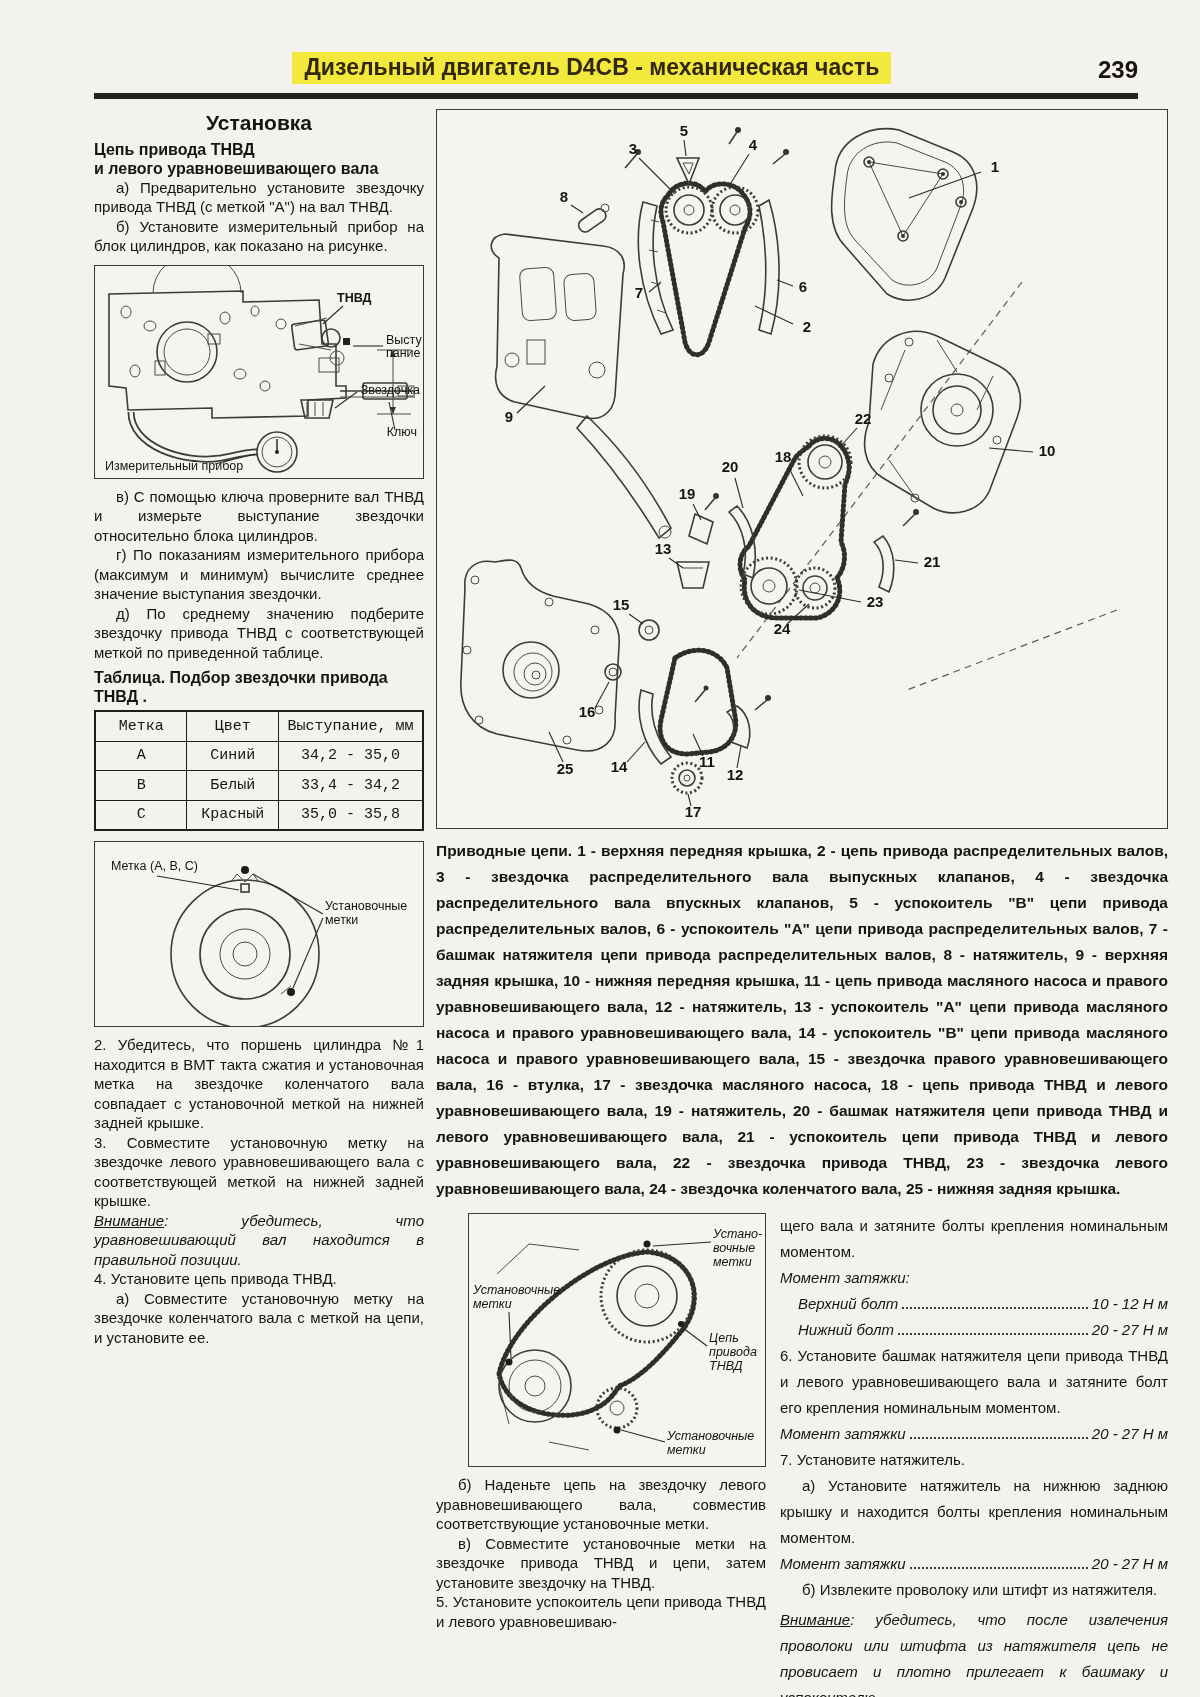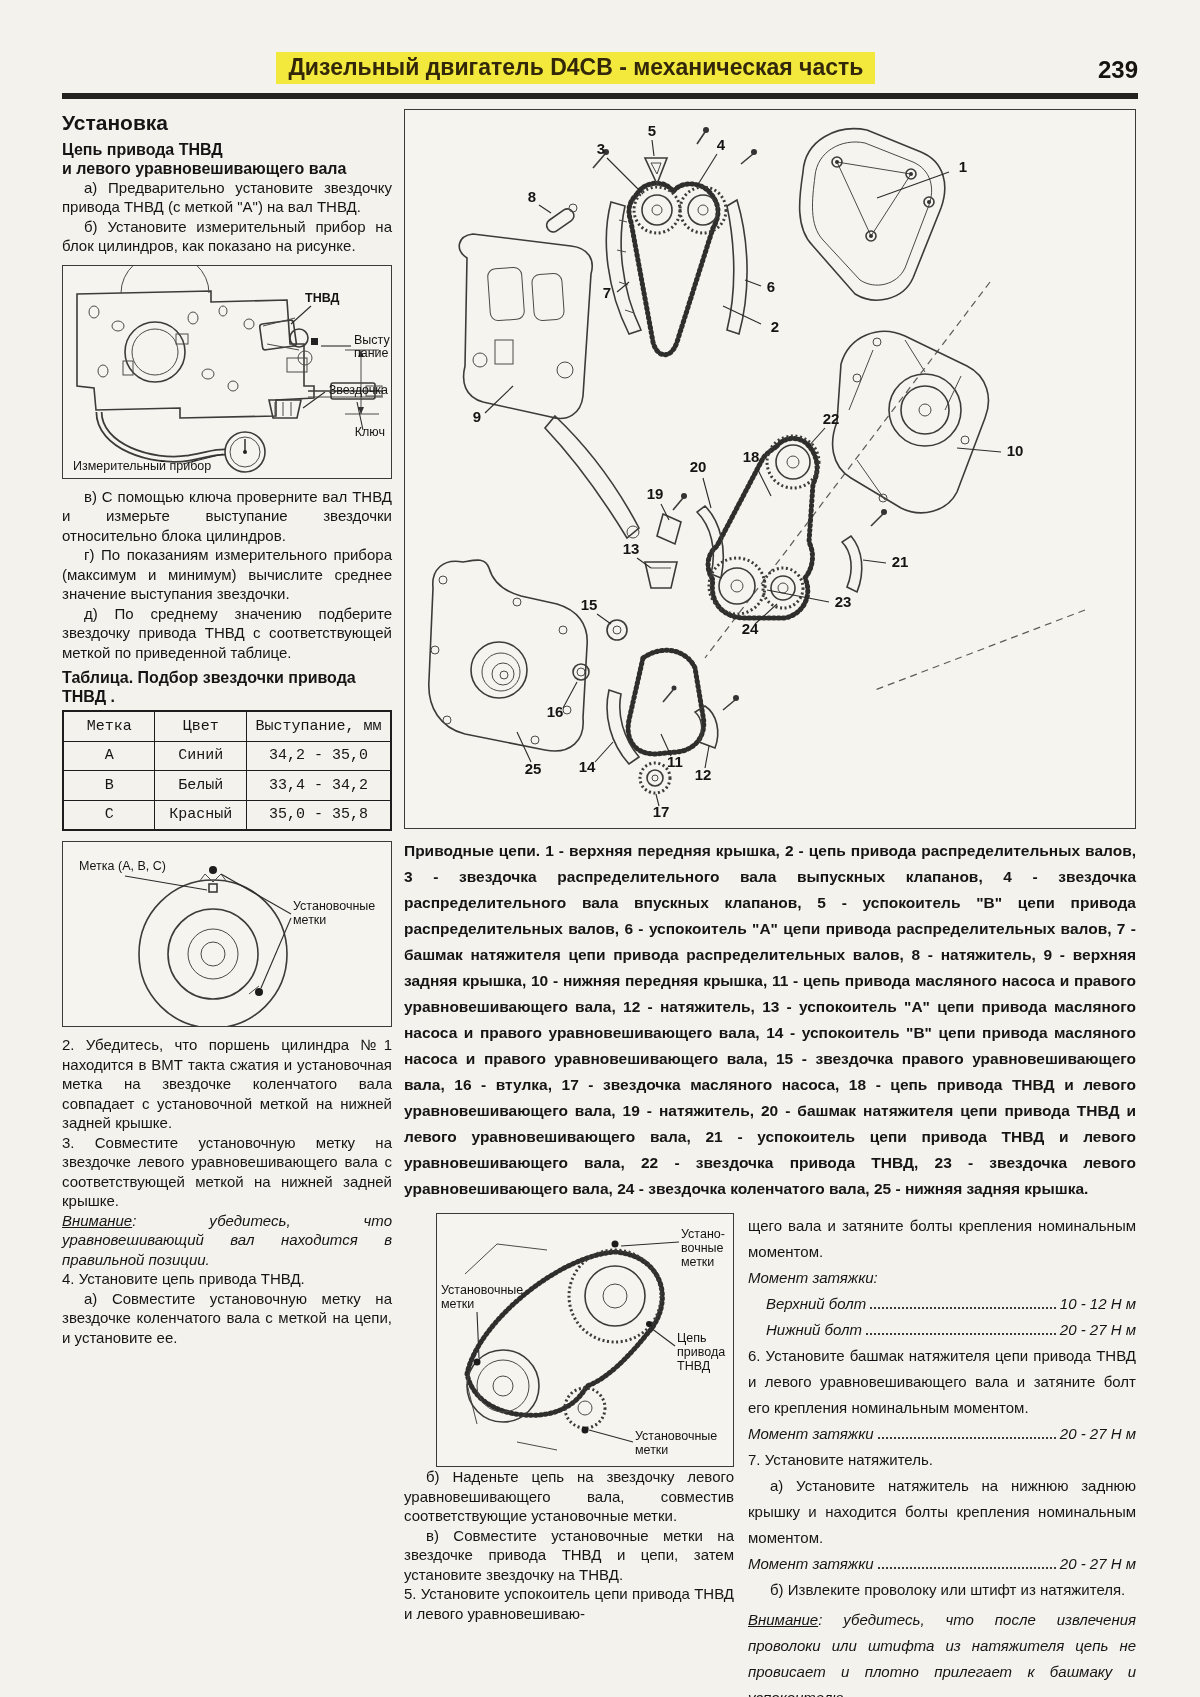--- a/index.html
+++ b/index.html
@@ -1,42 +1,42 @@
 <!DOCTYPE html>
 <html lang="ru"><head>
 <meta charset="utf-8">
 <style>
   html,body{margin:0;padding:0;background:#d8d6d1;}
   .page{width:1200px;height:1697px;background:#f4f2ec;font-family:"Liberation Sans",sans-serif;
-        color:#151515;position:relative;overflow:hidden;box-sizing:border-box;}
+        color:#151515;position:relative;overflow:hidden;box-sizing:border-box;padding-left:32px;}
   
   .header{padding:52px 62px 0 62px;}
   .header-row{display:flex;align-items:flex-end;}
   .title-wrap{flex:1;text-align:center;}
   .hl{display:inline-block;background:#f2e93c;padding:2px 12px 3px;font-weight:bold;
       font-size:23px;color:#33270a;}
   .pagenum{font-weight:bold;font-size:24px;color:#17130e;padding-left:8px;}
   .rule{height:6px;background:#24221e;margin-top:9px;}
   
   .content{display:flex;gap:12px;padding:10px 62px 0 62px;}
   .col-left{width:330px;flex:none;font-size:15px;line-height:19.5px;text-align:justify;}
   .col-right{width:732px;flex:none;}
   p{margin:0;}
-  .h1{font-size:21px;font-weight:bold;margin:4px 0 7px;text-align:left;}
+  .h1{font-size:21px;font-weight:bold;margin:4px 0 7px;text-align:center;}
   .h2{font-size:16px;font-weight:bold;line-height:19px;text-align:left;} .mt6{margin-top:6px;}
   .sub{text-indent:22px;}
   .fig{border:1.6px solid #3a3a38;margin:9px 0 8px;background:#f6f4ee;}
   .fig svg{display:block;}
   table.marks{width:100%;border-collapse:collapse;border:2px solid #1d1d1d;margin:4px 0 10px;font-family:Liberation Mono, monospace;}
   table.marks td{border:1.6px solid #1d1d1d;text-align:center;font-size:15px;padding:4.5px 2px;}
   .caption{font-weight:bold;font-size:15.5px;line-height:26px;text-align:justify;margin-top:9px;}
   .bigfig{border:1.6px solid #3a3a38;background:#f6f4ee;}
   .bottom-row{display:flex;gap:14px;margin-top:11px;}
   .bcol-left{width:330px;flex:none;font-size:15px;line-height:19.5px;text-align:justify;}
-  .bcol-left .fig{width:296px;margin:0 0 0 auto;}
+  .bcol-left .fig{width:296px;margin:0 0 8px auto;font-style:italic;}
   .bcol-right{flex:1;font-size:15px;line-height:26px;text-align:justify;}
   .torq{display:flex;align-items:baseline;font-style:italic;}
   .torq.ind{padding-left:18px;}
   .torq .dots{flex:1;border-bottom:2px dotted #3a3a3a;margin:0 4px 3px;min-width:14px;}
   .torq .val{white-space:nowrap;}
   .itl{font-style:italic;}
   .warn{font-style:italic;}
   .wlabel{text-decoration:underline;font-style:italic;}
   
   svg text{font-family:"Liberation Sans",sans-serif;font-size:12.5px;fill:#141414;}

